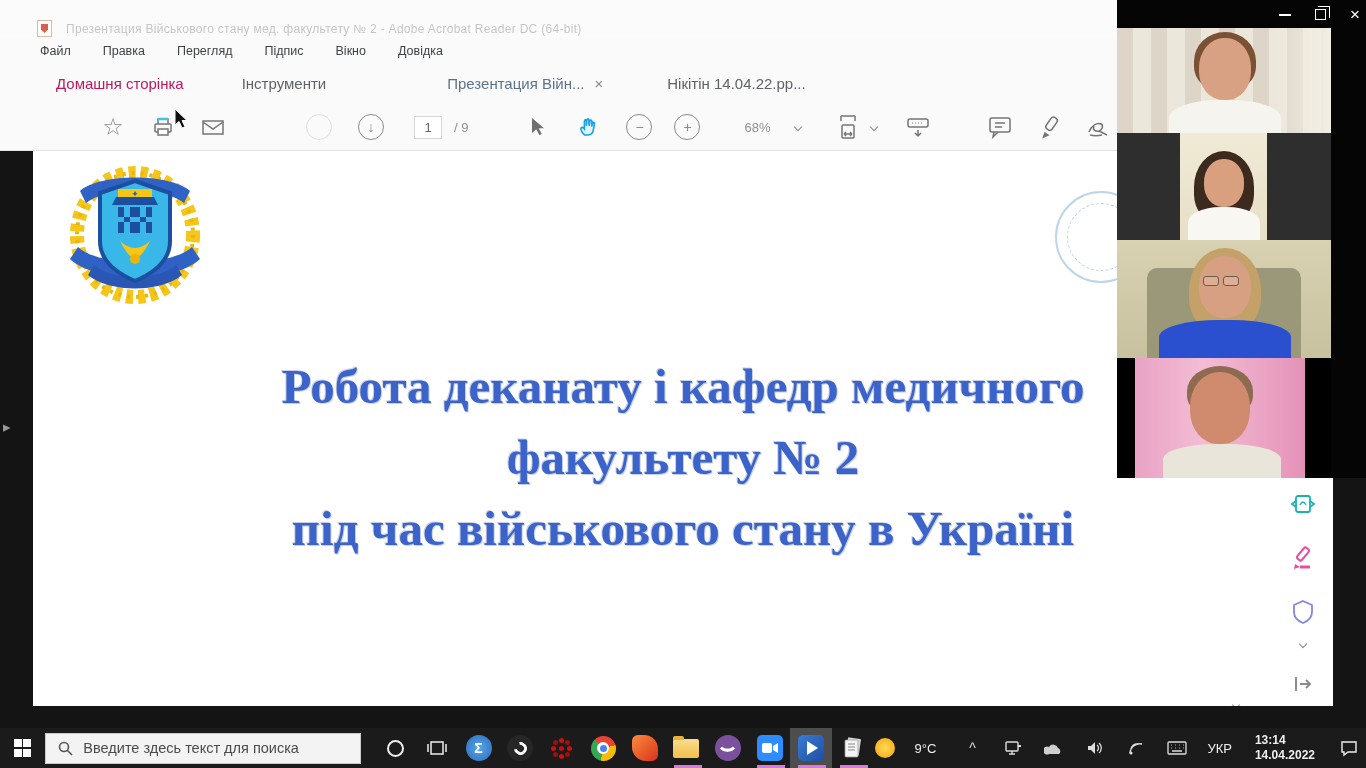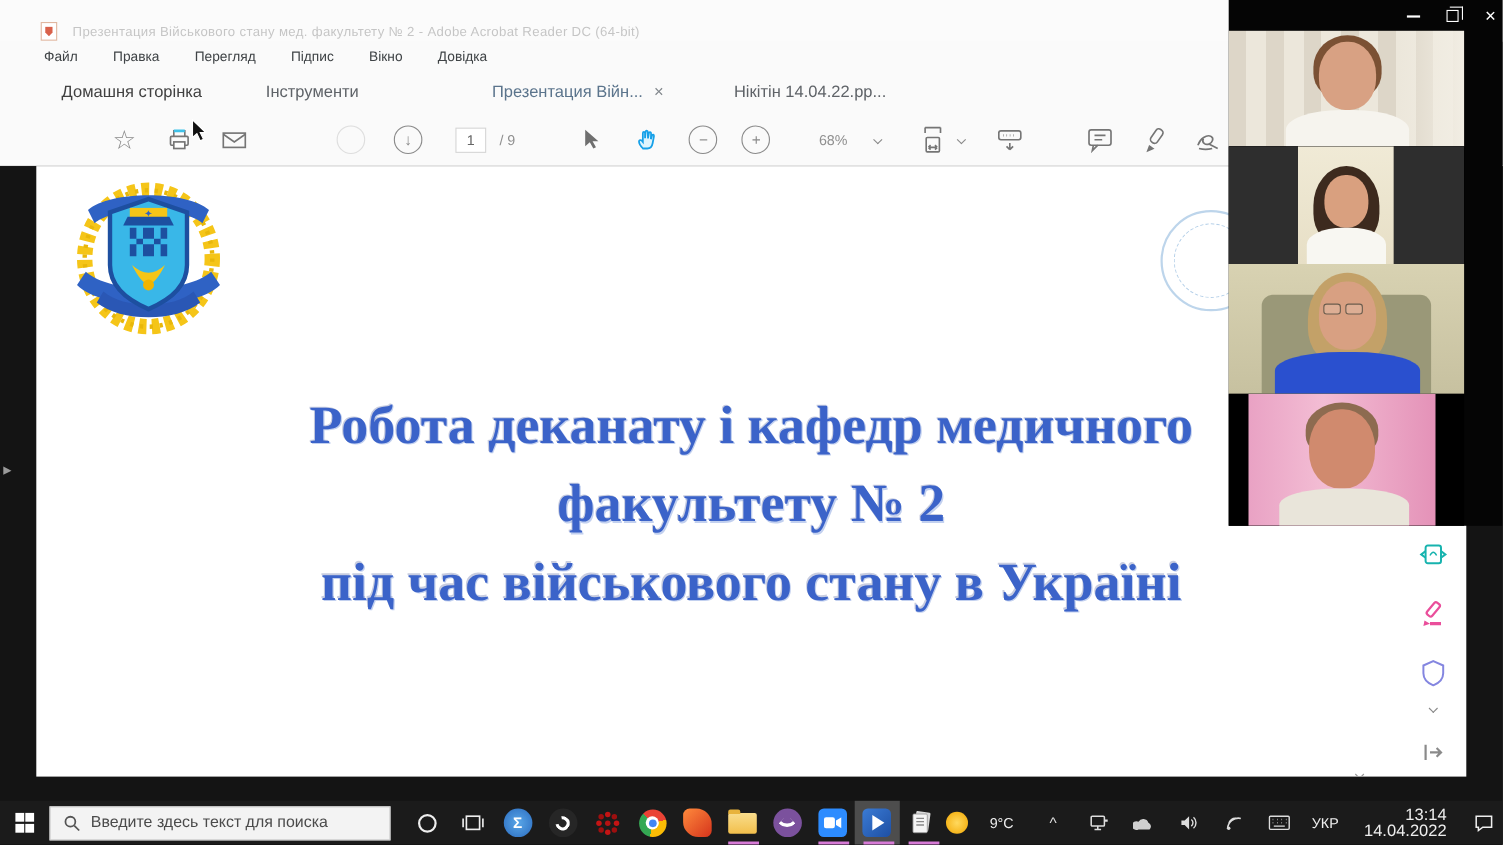--- a/index.html
+++ b/index.html
@@ -13,21 +13,21 @@
   #titlebar { left:0; top:0; width:100%; height:38px; background:#fbfbfb; }
   #app-title { left:66px; top:22px; font-size:12px; color:#9a9a9a; opacity:.55; letter-spacing:.3px; white-space:nowrap; }
   .pdficon { left:37px; top:20px; width:15px; height:17px; background:#fff; border:1px solid #e0b7a0; position:absolute; }
   .pdficon:after { content:""; position:absolute; left:3px; top:3px; width:7px; height:9px;
                    background:#d2452b; clip-path:polygon(0 0,100% 0,100% 60%,50% 100%,0 60%); opacity:.85;}
   #menubar { left:40px; top:40px; height:22px; display:flex; gap:32px; align-items:center;
              font-size:12.5px; color:#3f4346; }
   #tabbar { left:0; top:62px; width:1366px; height:42px; display:flex; align-items:center;
             font-size:15px; color:#5f6368; }
   .tab { padding:0 18px; height:100%; display:flex; align-items:center; gap:10px; white-space:nowrap; }
-  .tab.home { color:#404040; margin-left:38px; }
+  .tab.home { color:#be185d; margin-left:38px; }
   .tabclose { color:#80868b; font-size:15px; }
   #toolbar { left:0; top:104px; width:1366px; height:47px; border-bottom:1px solid #e2e2e2;
              display:flex; align-items:center; color:#757575; }
   .tbtn { display:flex; align-items:center; justify-content:center; width:34px; height:34px; }
   .circle-btn { width:26px; height:26px; border:1.6px solid #8a8a8a; border-radius:50%;
                 display:flex; align-items:center; justify-content:center; font-size:14px; color:#8a8a8a; }
   .faint { opacity:.25; }
   #pagebox { width:28px; height:23px; border:1px solid #d5d5d5; background:#fff; color:#666;
              font-size:13px; display:flex; align-items:center; justify-content:center; }
   .graytxt { color:#8f8f8f; font-size:13px; }
@@ -79,21 +79,21 @@
   #start .w { display:grid; grid-template-columns:8px 8px; grid-template-rows:8px 8px; gap:1.5px; }
   #start .w i { background:#fff; }
   #searchbox { width:332px; height:31px; background:#f3f3f3; border:1px solid #cacaca;
                display:flex; align-items:center; gap:10px; padding:0 12px; color:#4b4b4b; font-size:14.5px; }
   .tb-ic { width:44px; height:40px; display:flex; align-items:center; justify-content:center; position:relative; }
   .tb-ic.open:after { content:""; position:absolute; left:8px; bottom:0; width:28px; height:3px; background:#d77bd7; }
   .tb-ic.active { background:#4d4d4d; }
   .appic { width:26px; height:26px; border-radius:5px; display:flex; align-items:center; justify-content:center; }
   #tray { margin-left:auto; display:flex; align-items:center; gap:19px; padding-right:6px; font-size:13px; }
   .tray-ic { display:flex; align-items:center; justify-content:center; width:22px; }
-  #clock { text-align:right; font-size:15px; line-height:15px; padding:0 4px; }
+  #clock { text-align:left; font-size:12px; line-height:15px; padding:0 4px;font-weight:bold; }
 
   
   .playtri { width:0; height:0; border-left:11px solid #fff; border-top:7px solid transparent; border-bottom:7px solid transparent; margin-left:3px;}
   .folder { width:26px; height:19px; background:linear-gradient(#f9dd8d,#f2bf4b); border-radius:2px; position:relative; }
   .folder:before { content:""; position:absolute; left:0; top:-3px; width:11px; height:4px; background:#e8b33c; border-radius:2px 2px 0 0; }
   .chrome { width:25px; height:25px; border-radius:50%;
             background:conic-gradient(from -45deg,#ea4335 0 33%,#fbbc05 0 66%,#34a853 0 100%); position:relative;}
   .chrome:before { content:""; position:absolute; left:6.5px; top:6.5px; width:12px; height:12px; background:#fff; border-radius:50%; }
   .chrome:after { content:""; position:absolute; left:9px; top:9px; width:7px; height:7px; background:#4285f4; border-radius:50%; }
   .cursor { position:absolute; z-index:5; }

